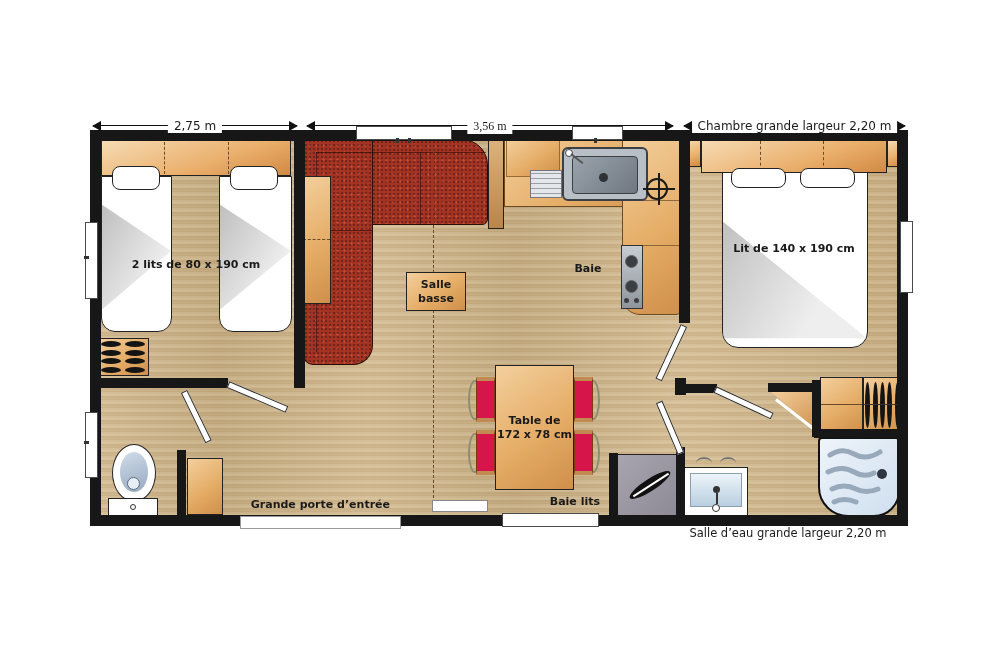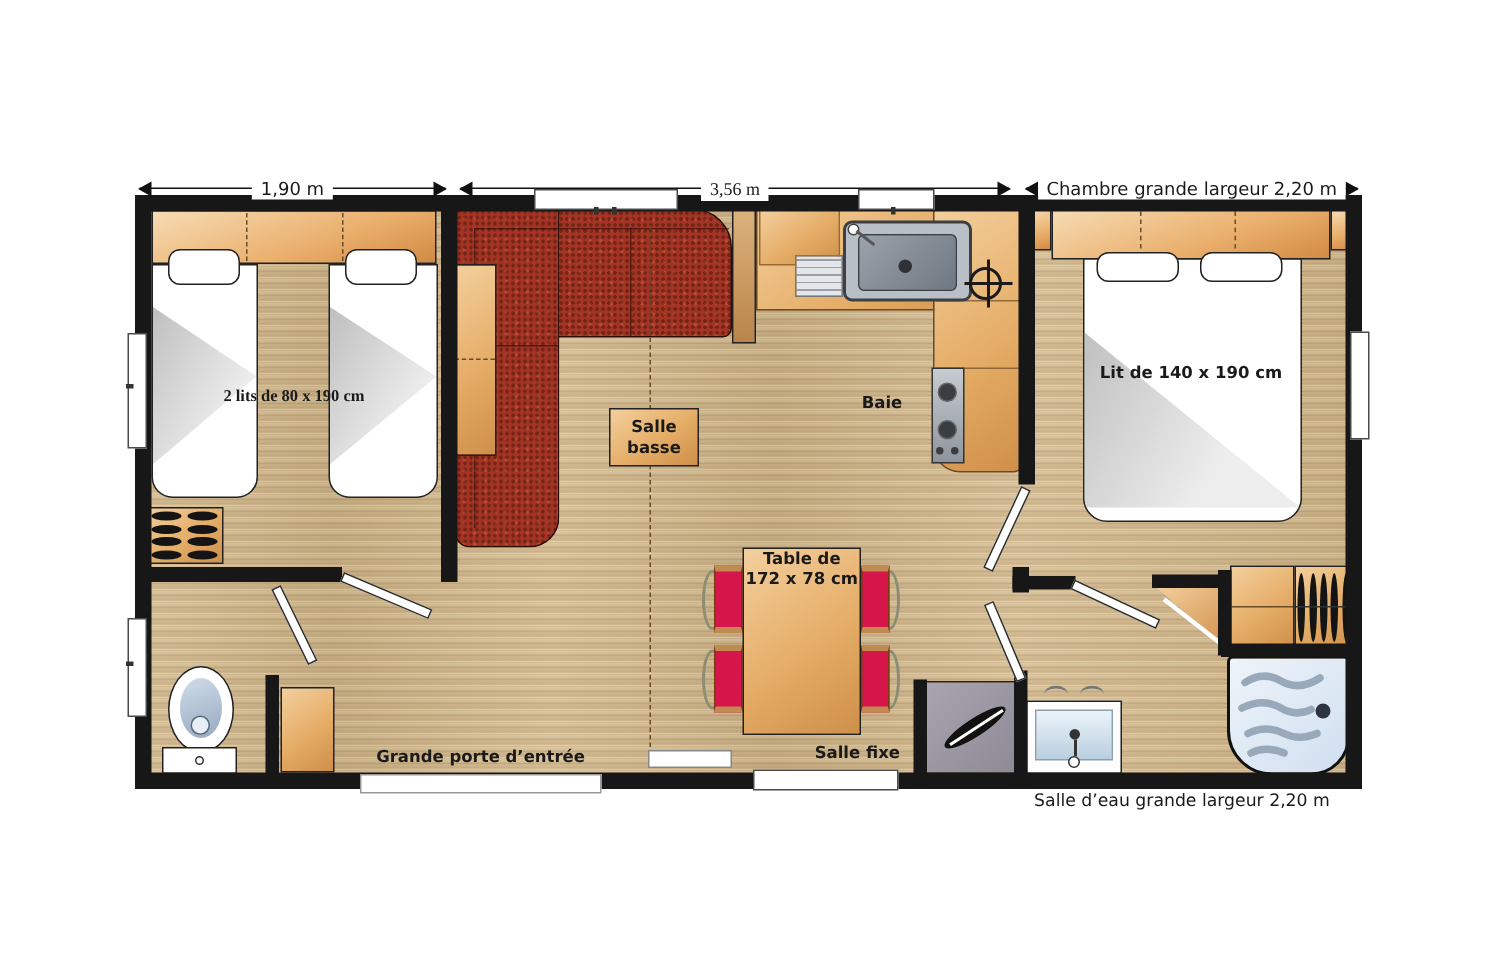--- a/index.html
+++ b/index.html
@@ -41,21 +41,21 @@
 </style>
 </head>
 <body>
 
 <div id="canvas">
 
   <div class="abs dimseg" style="left:93px;top:119px;width:204px;">
     <div class="dimline"></div>
       <div class="arrow l"></div>
       <div class="arrow r"></div>
-    <span class="dimtext">1,90 m</span>
+    <span class="dimtext">2,75 m</span>
   </div>
   <div class="abs dimseg" style="left:307px;top:119px;width:366px;font-family:Liberation Serif, serif;">
     <div class="dimline"></div>
       <div class="arrow l"></div>
       <div class="arrow r"></div>
     <span class="dimtext">3,56 m</span>
   </div>
   <div class="abs dimseg" style="left:684px;top:119px;width:221px;">
     <div class="dimline"></div>
       <div class="arrow l"></div>
@@ -71,21 +71,21 @@
   <div class="abs dash-v" style="left:164px;top:142px;height:32px;z-index:12;"></div>
   <div class="abs dash-v" style="left:228px;top:142px;height:32px;z-index:12;"></div>
   <div class="abs mattress" style="left:101px;top:176px;width:71px;height:156px;">
     <div class="fold" style="clip-path:polygon(0 18%,100% 48%,0 86%);"></div>
   </div>
   <div class="abs mattress" style="left:219px;top:176px;width:73px;height:156px;">
     <div class="fold" style="clip-path:polygon(0 18%,100% 48%,0 86%);"></div>
   </div>
   <div class="abs pillow" style="left:112px;top:166px;width:48px;height:24px;"></div>
   <div class="abs pillow" style="left:230px;top:166px;width:48px;height:24px;"></div>
-  <div class="abs roomlabel" style="left:96px;top:258px;width:200px;font-family:Liberation Serif, serif;">2 lits de 80 x 190 cm</div>
+  <div class="abs roomlabel" style="left:96px;top:258px;width:200px;">2 lits de 80 x 190 cm</div>
   <div class="abs tan" style="left:97px;top:338px;width:52px;height:38px;z-index:12;display:flex;flex-wrap:wrap;align-content:space-around;justify-content:space-around;padding:1px;">
     <span class="louver"></span>
       <span class="louver"></span>
       <span class="louver"></span>
       <span class="louver"></span>
     <span class="louver"></span>
       <span class="louver"></span>
       <span class="louver"></span>
       <span class="louver"></span>
   </div>
@@ -138,21 +138,21 @@
   <div class="abs roomlabel" style="left:565px;top:262px;width:46px;">Baie</div>
 
   <div class="abs chair-arc" style="left:468px;top:380px;width:14px;height:40px;"></div>
   <div class="abs chair-arc" style="left:468px;top:433px;width:14px;height:40px;"></div>
   <div class="abs chair-arc" style="left:586px;top:380px;width:14px;height:40px;"></div>
   <div class="abs chair-arc" style="left:586px;top:433px;width:14px;height:40px;"></div>
   <div class="abs chair" style="left:476px;top:377px;width:19px;height:45px;"></div>
   <div class="abs chair" style="left:476px;top:430px;width:19px;height:45px;"></div>
   <div class="abs chair" style="left:574px;top:377px;width:19px;height:45px;"></div>
   <div class="abs chair" style="left:574px;top:430px;width:19px;height:45px;"></div>
-  <div class="abs tan roomlabel" style="left:495px;top:365px;width:79px;height:125px;z-index:13;display:flex;flex-direction:column;justify-content:flex-start;">
+  <div class="abs tan roomlabel" style="left:495px;top:365px;width:79px;height:125px;z-index:13;display:flex;flex-direction:column;justify-content:center;">
     <span>Table de</span>
     <span>172 x 78 cm</span>
   </div>
 
   <div class="abs shelf" style="left:684px;top:139px;width:17px;height:28px;"></div>
   <div class="abs shelf" style="left:887px;top:139px;width:16px;height:28px;"></div>
   <div class="abs shelf" style="left:701px;top:139px;width:186px;height:34px;"></div>
   <div class="abs dash-v" style="left:760px;top:141px;height:30px;z-index:12;"></div>
   <div class="abs dash-v" style="left:823px;top:141px;height:30px;z-index:12;"></div>
   <div class="abs mattress" style="left:722px;top:172px;width:146px;height:176px;border-radius:0 0 16px 16px;">
@@ -228,16 +228,16 @@
   <div class="abs win" style="left:240px;top:516px;width:161px;height:13px;border-color:#999;"></div>
   <div class="abs win" style="left:432px;top:500px;width:56px;height:12px;border-color:#888;"></div>
 
   <div class="abs leaf" style="left:228px;top:381px;width:64px;transform:rotate(23deg);"></div>
   <div class="abs leaf" style="left:184px;top:388px;width:56px;transform:rotate(64deg);"></div>
   <div class="abs leaf" style="left:684px;top:322px;width:60px;transform:rotate(115deg);"></div>
   <div class="abs leaf" style="left:681px;top:450px;width:56px;transform:rotate(-113deg);"></div>
   <div class="abs leaf" style="left:715px;top:386px;width:63px;transform:rotate(25deg);"></div>
 
   <div class="abs smalltext" style="left:235px;top:498px;width:155px;">Grande porte d’entrée</div>
-  <div class="abs smalltext" style="left:503px;top:495px;width:97px;">Salle fixe</div>
+  <div class="abs smalltext" style="left:503px;top:495px;width:97px;">Baie lits</div>
   <div class="abs" style="left:683px;top:526px;width:210px;font-size:11.5px;text-align:center;z-index:55;white-space:nowrap;">Salle d’eau grande largeur 2,20 m</div>
 
 </div>
 
 </body></html>

